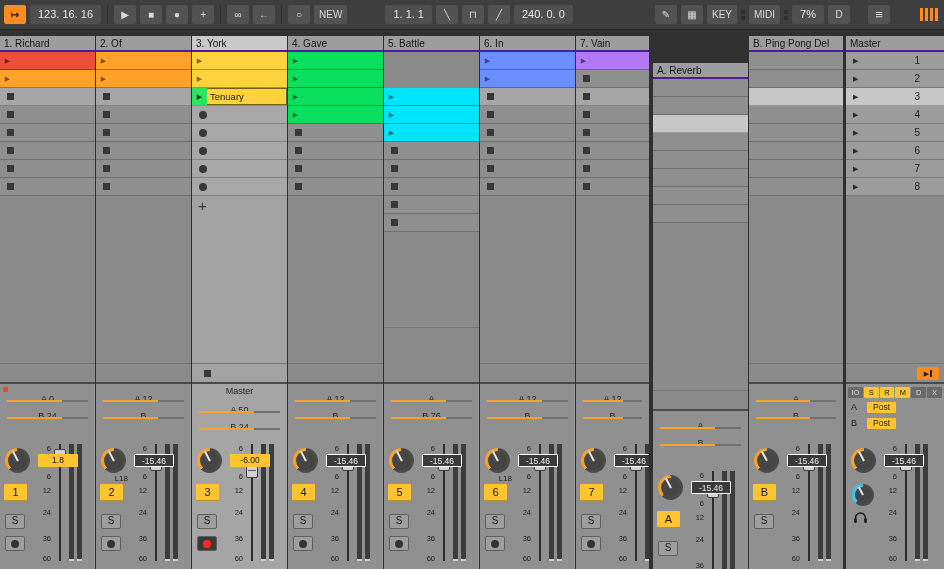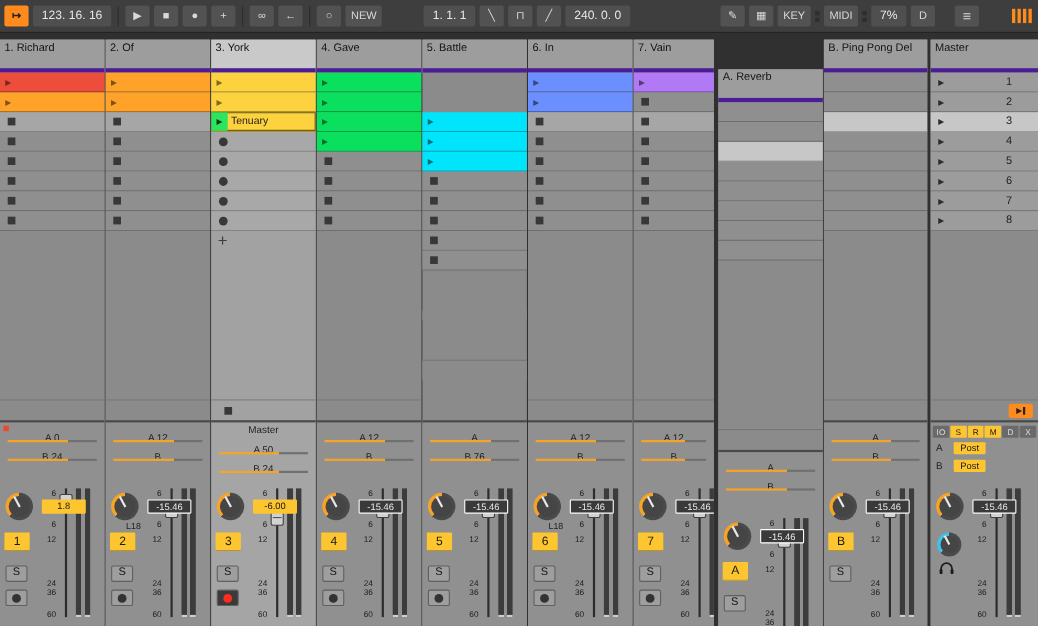--- a/index.html
+++ b/index.html
@@ -20,21 +20,21 @@
   .tb-btn.menu{margin-left:14px;font-size:13px}
   .tb-bars{display:flex;gap:2px;align-items:center;height:14px;margin-left:26px;margin-right:2px}
   .tb-bars i{width:3px;height:13px;background:#ff8a1e;display:block}
 
   
   .session{display:flex;align-items:flex-start;height:539px;padding-top:6px;background:#303030}
   .col{flex:none;display:flex;flex-direction:column;height:533px;margin-right:1px;background:#8b8b8b}
   .gap{flex:none;width:3px;height:533px;background:#303030}
   .gap.g2{width:2px}
 
-  .hdr{flex:none;height:30px;background:#9d9d9d;border-bottom:4px solid #4c1d95;font-size:10px;color:#141414;padding:2px 4px 0;white-space:nowrap;overflow:hidden}
+  .hdr{flex:none;height:16px;background:#9d9d9d;border-bottom:2px solid #4c1d95;font-size:10px;color:#141414;padding:2px 4px 0;white-space:nowrap;overflow:hidden}
   .col.sel .hdr{background:#c9c9c9}
 
   .slots{flex:none}
   .slot{height:18px;border-bottom:1px solid rgba(0,0,0,0.22);display:flex;align-items:center;background:#8f8f8f;overflow:hidden}
   .col.sel .slot{background:#a8a8a8}
   .slot.hl{background:#a6a6a6}
   .slot.blank{background:#8f8f8f}
   .slot.blank.rhl{background:#c7c7c7}
   .slot.clip{border-bottom:1px solid rgba(0,0,0,0.3)}
   .slot.sel-clip{box-shadow:inset 0 0 0 1px rgba(0,0,0,0.55)}
@@ -89,21 +89,21 @@
 
   .numbtn{position:absolute;left:4px;top:52px;width:23px;height:17px;background:#fdc52f;color:#181818;font-size:11px;line-height:17px;text-align:center;border-radius:1px;box-shadow:inset 0 -1px 0 rgba(0,0,0,0.25)}
   .solobtn{position:absolute;left:5px;top:82px;width:20px;height:15px;background:#9e9e9e;border:1px solid #5f5f5f;font-size:10px;line-height:12px;text-align:center;color:#161616;border-radius:2px}
   .armbtn{position:absolute;left:5px;top:104px;width:20px;height:15px;background:#9e9e9e;border:1px solid #5f5f5f;border-radius:2px}
   .armbtn::after{content:"";position:absolute;left:50%;top:50%;width:8px;height:8px;margin:-4px 0 0 -4px;border-radius:50%;background:#333}
   .armbtn.armed{background:#3a3a3a}
   .armbtn.armed::after{background:#ff2b1f}
 
   .scale{position:absolute;left:30px;width:21px;text-align:right;font-size:7.5px;color:#1c1c1c}
   .st0{top:12px}.st1{top:26px}.st2{top:40px}.st3{top:54px}
-  .sb0{top:94px}.sb1{top:102px}.sb2{top:122px}
+  .sb0{top:76px}.sb1{top:102px}.sb2{top:122px}
 
   .fader{position:absolute;left:54px;top:12px;bottom:8px;width:12px}
   .fader::before{content:"";position:absolute;left:5px;top:0;bottom:0;width:2px;background:#2d2d2d}
   .fhandle{position:absolute;left:0;width:12px;height:15px;background:#d2d2d2;border:1px solid #3f3f3f;border-radius:2px}
   .fhandle::after{content:"";position:absolute;left:1px;right:1px;top:6px;height:1px;background:#555}
   .meter{position:absolute;left:69px;top:12px;bottom:8px;width:13px;background:linear-gradient(to right,#3c3c3c 0 5px,transparent 5px 8px,#3c3c3c 8px 13px)}
   .meter::after{content:"";position:absolute;left:0;bottom:0;width:13px;height:2px;background:linear-gradient(to right,#cfcfcf 0 5px,transparent 5px 8px,#cfcfcf 8px 13px)}
   .valuebox{position:absolute;left:38px;top:22px;width:40px;height:13px;font-size:8.5px;line-height:12px;text-align:center;z-index:4;border-radius:1px;white-space:nowrap;overflow:hidden}
   .valuebox.dark{background:#3a3a3a;color:#ececec;border:1px solid #ffffff}
   .valuebox.yellow{background:#fdc52f;color:#141414}

